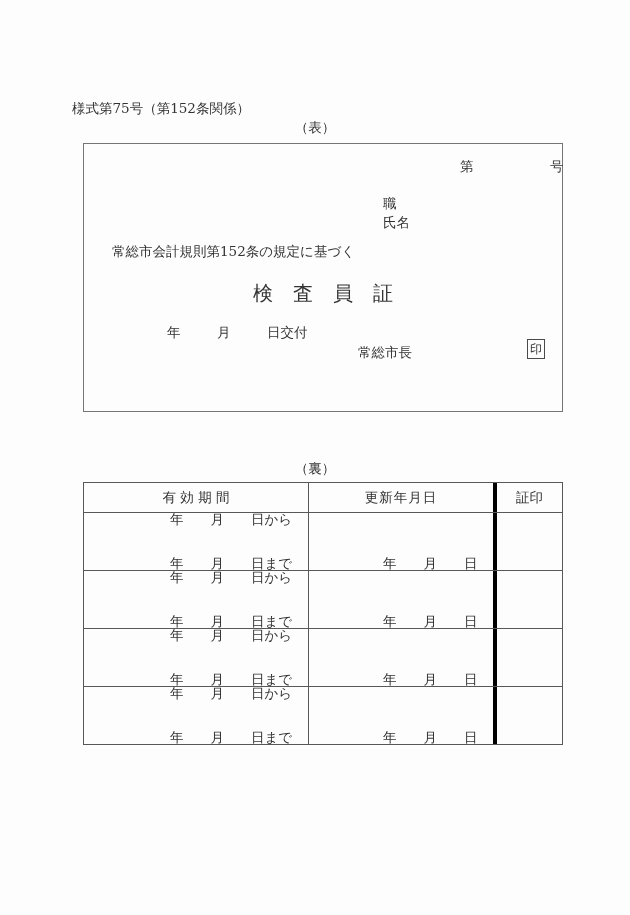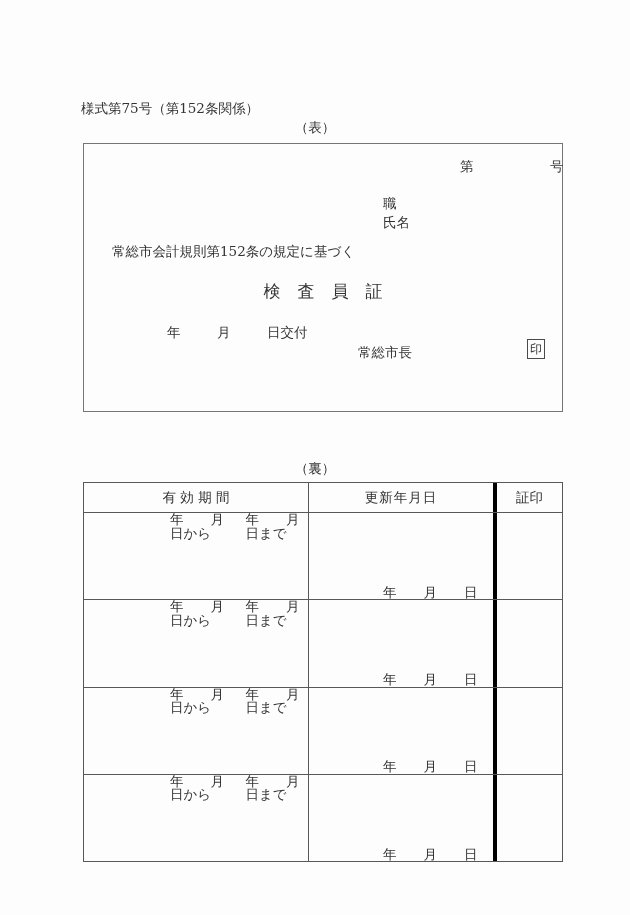--- a/index.html
+++ b/index.html
@@ -14,21 +14,21 @@
     background: #fdfdfd;
     font-family: "DejaVu Serif", "Liberation Serif", serif;
     color: #333333;
     font-size: 13.5px;
     line-height: 1;
     overflow: hidden;
   }
   .abs { position: absolute; }
 
   
-  .form-no { left: 81px; top: 102px; }
+  .form-no { left: 72px; top: 102px; }
 
   
   .side-label {
     left: 0; width: 630px;
     text-align: center;
   }
   .front-side-label { top: 121px; }
   .back-side-label  { top: 462px; }
 
   
@@ -42,42 +42,42 @@
   }
   .fb-no-prefix { left: 376px; top: 16px; }
   .fb-no-suffix { left: 466px; top: 16px; }
   .fb-job   { left: 299px; top: 53px; }
   .fb-name  { left: 299px; top: 72px; }
   .fb-basis { left: 20px;  top: 101px; margin-left: 8px; }
   .fb-title {
     left: 0; width: 100%;
     top: 139px;
     text-align: center;
-    font-size: 17px;
+    font-size: 20px;
   }
   .fb-issue-year  { left: 83px;  top: 182px; }
   .fb-issue-month { left: 133px; top: 182px; }
   .fb-issue-day   { left: 183px; top: 182px; }
   .fb-mayor { left: 274px; top: 202px; }
   .fb-seal {
     left: 443px; top: 195px;
     width: 18px; height: 20px;
     border: 1px solid #4a4a4a;
     box-sizing: border-box;
     display: flex;
     align-items: center;
     justify-content: center;
     font-size: 12px;
   }
 
   
   .back-table {
     position: absolute;
     left: 83px; top: 482px;
-    width: 480px; height: 380px;
+    width: 480px; height: 263px;
     border: 1px solid #585858;
     box-sizing: border-box;
     display: flex;
     flex-direction: column;
     background: #fdfdfd;
   }
   .thead {
     display: flex;
     height: 30px;
     flex: 0 0 30px;
@@ -103,21 +103,21 @@
   }
   .c3 { flex: 1 1 auto; }
   .hcell {
     display: flex;
     align-items: center;
     justify-content: center;
   }
   .renewal-header { letter-spacing: 1px; }
   .period-cell {
     display: flex;
-    flex-direction: row;
+    flex-direction: column;
     justify-content: space-between;
     gap: 13px;
     padding-left: 86px;
   }
   .renewal-cell {
     display: flex;
     flex-direction: column;
     justify-content: flex-end;
     padding-left: 74px;
   }

